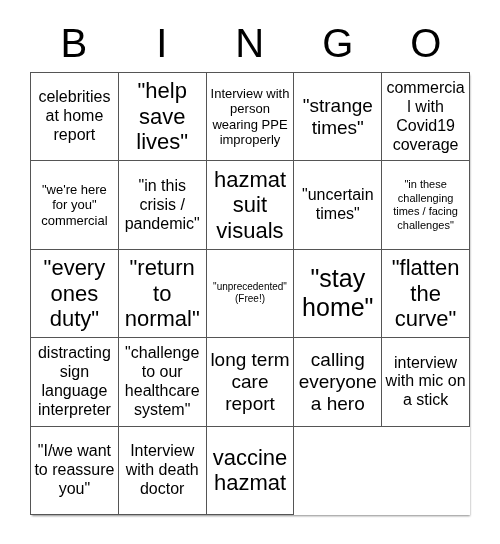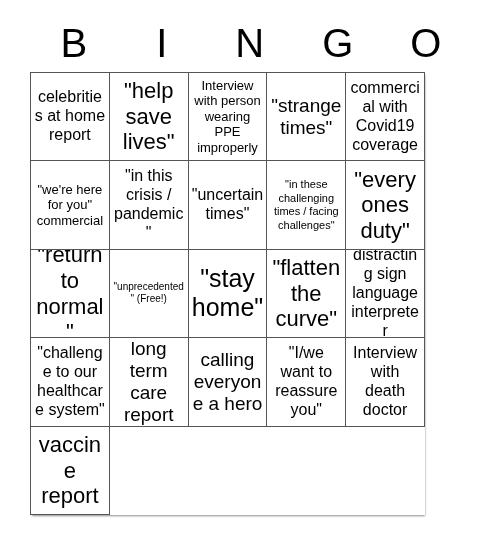--- a/index.html
+++ b/index.html
@@ -43,21 +43,21 @@
     letter-spacing: 0.5px;
     color: #000000;
     user-select: none;
   }
 
   
   .grid {
     position: absolute;
     left: 30px;
     top: 72px;
-    width: 395px;
+    width: 440px;
     height: 443px;
     box-sizing: border-box;
     border-top: 1px solid #555555;
     border-left: 1px solid #555555;
     display: grid;
     grid-template-columns: repeat(5, 1fr);
     grid-template-rows: repeat(5, 1fr);
     background: #ffffff;
     box-shadow: 1px 2px 2px -1px rgba(0,0,0,0.45);
   }
@@ -120,20 +120,23 @@
       </div>
       <div class="cell fs-md">
         <span class="cell-text">commercial with Covid19 coverage</span>
       </div>
       <div class="cell fs-sm">
         <span class="cell-text">"we're here for you" commercial</span>
       </div>
       <div class="cell fs-md">
         <span class="cell-text">"in this crisis / pandemic"</span>
       </div>
+      <div class="cell fs-xl">
+        <span class="cell-text">hazmat suit visuals</span>
+      </div>
       <div class="cell fs-md">
         <span class="cell-text">"uncertain times"</span>
       </div>
       <div class="cell fs-xs">
         <span class="cell-text">"in these challenging times / facing challenges"</span>
       </div>
       <div class="cell fs-xl">
         <span class="cell-text">"every ones duty"</span>
       </div>
       <div class="cell fs-xl">
@@ -154,23 +157,26 @@
       <div class="cell fs-md">
         <span class="cell-text">"challenge to our healthcare system"</span>
       </div>
       <div class="cell fs-lg">
         <span class="cell-text">long term care report</span>
       </div>
       <div class="cell fs-lg">
         <span class="cell-text">calling everyone a hero</span>
       </div>
       <div class="cell fs-md">
+        <span class="cell-text">interview with mic on a stick</span>
+      </div>
+      <div class="cell fs-md">
         <span class="cell-text">"I/we want to reassure you"</span>
       </div>
       <div class="cell fs-md">
         <span class="cell-text">Interview with death doctor</span>
       </div>
       <div class="cell fs-xl">
-        <span class="cell-text">vaccine report</span>
+        <span class="cell-text">vaccine hazmat</span>
       </div>
     </div>
 
 </div>
 
 </body></html>

